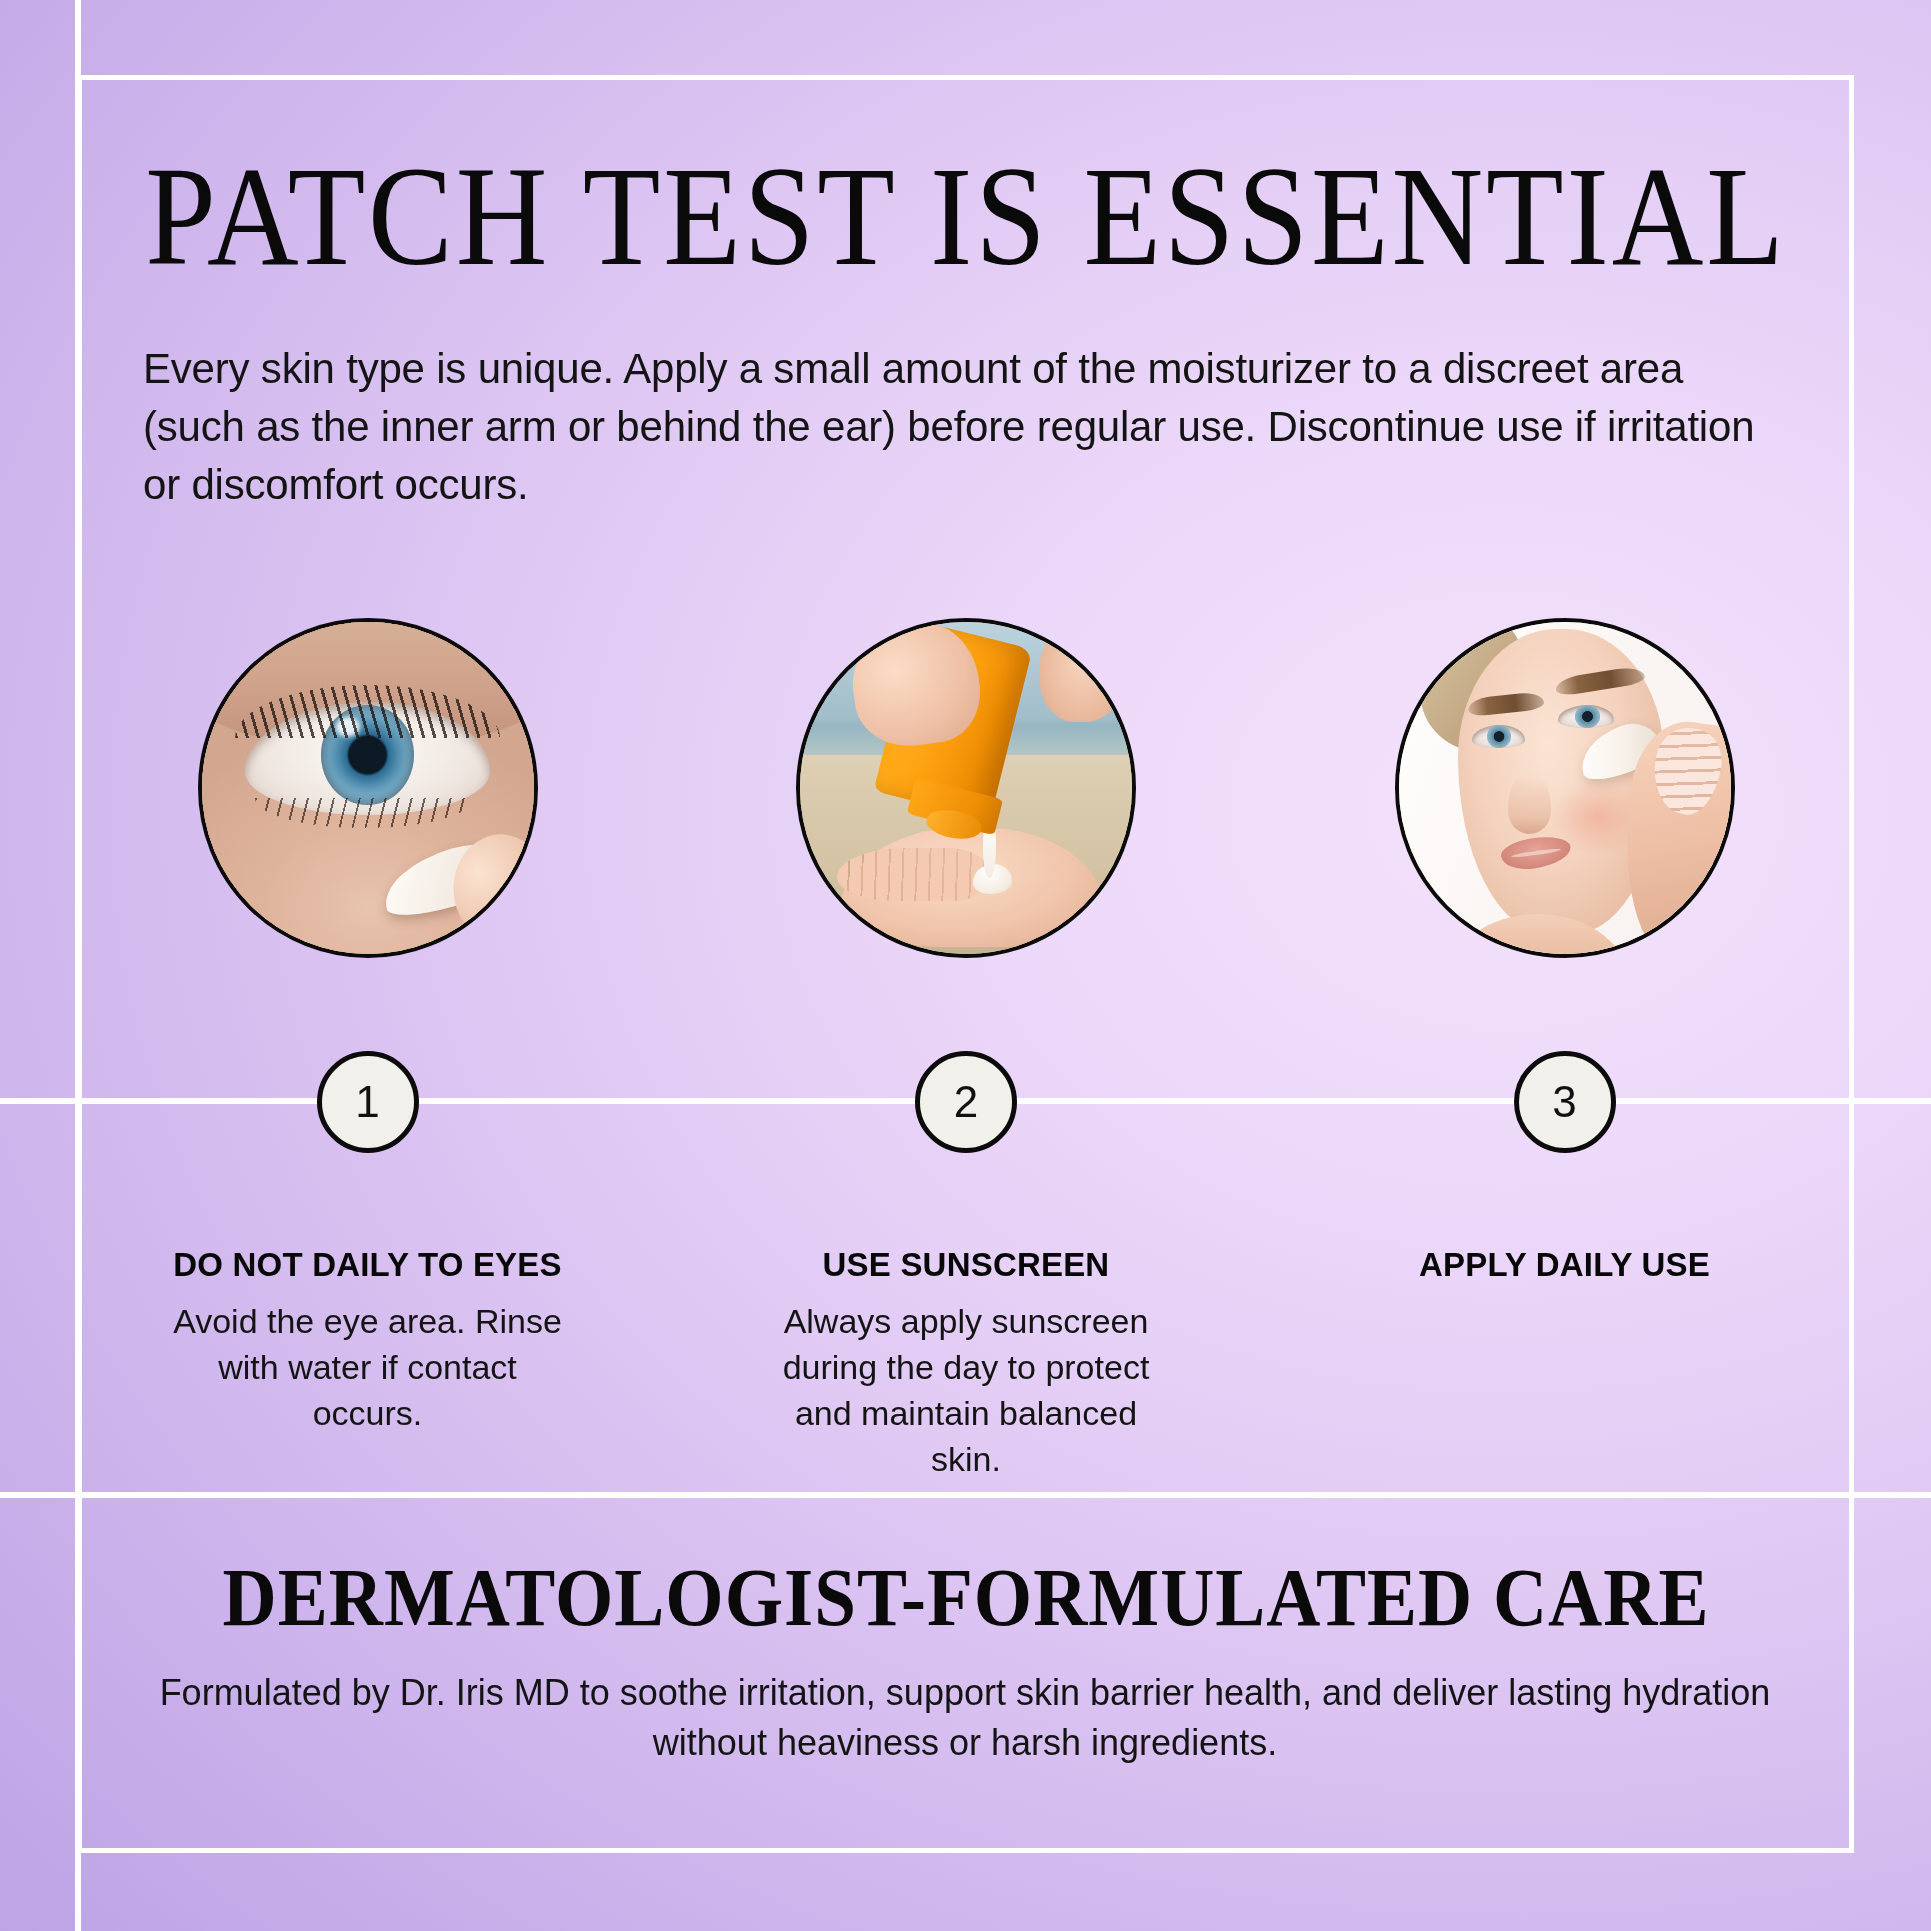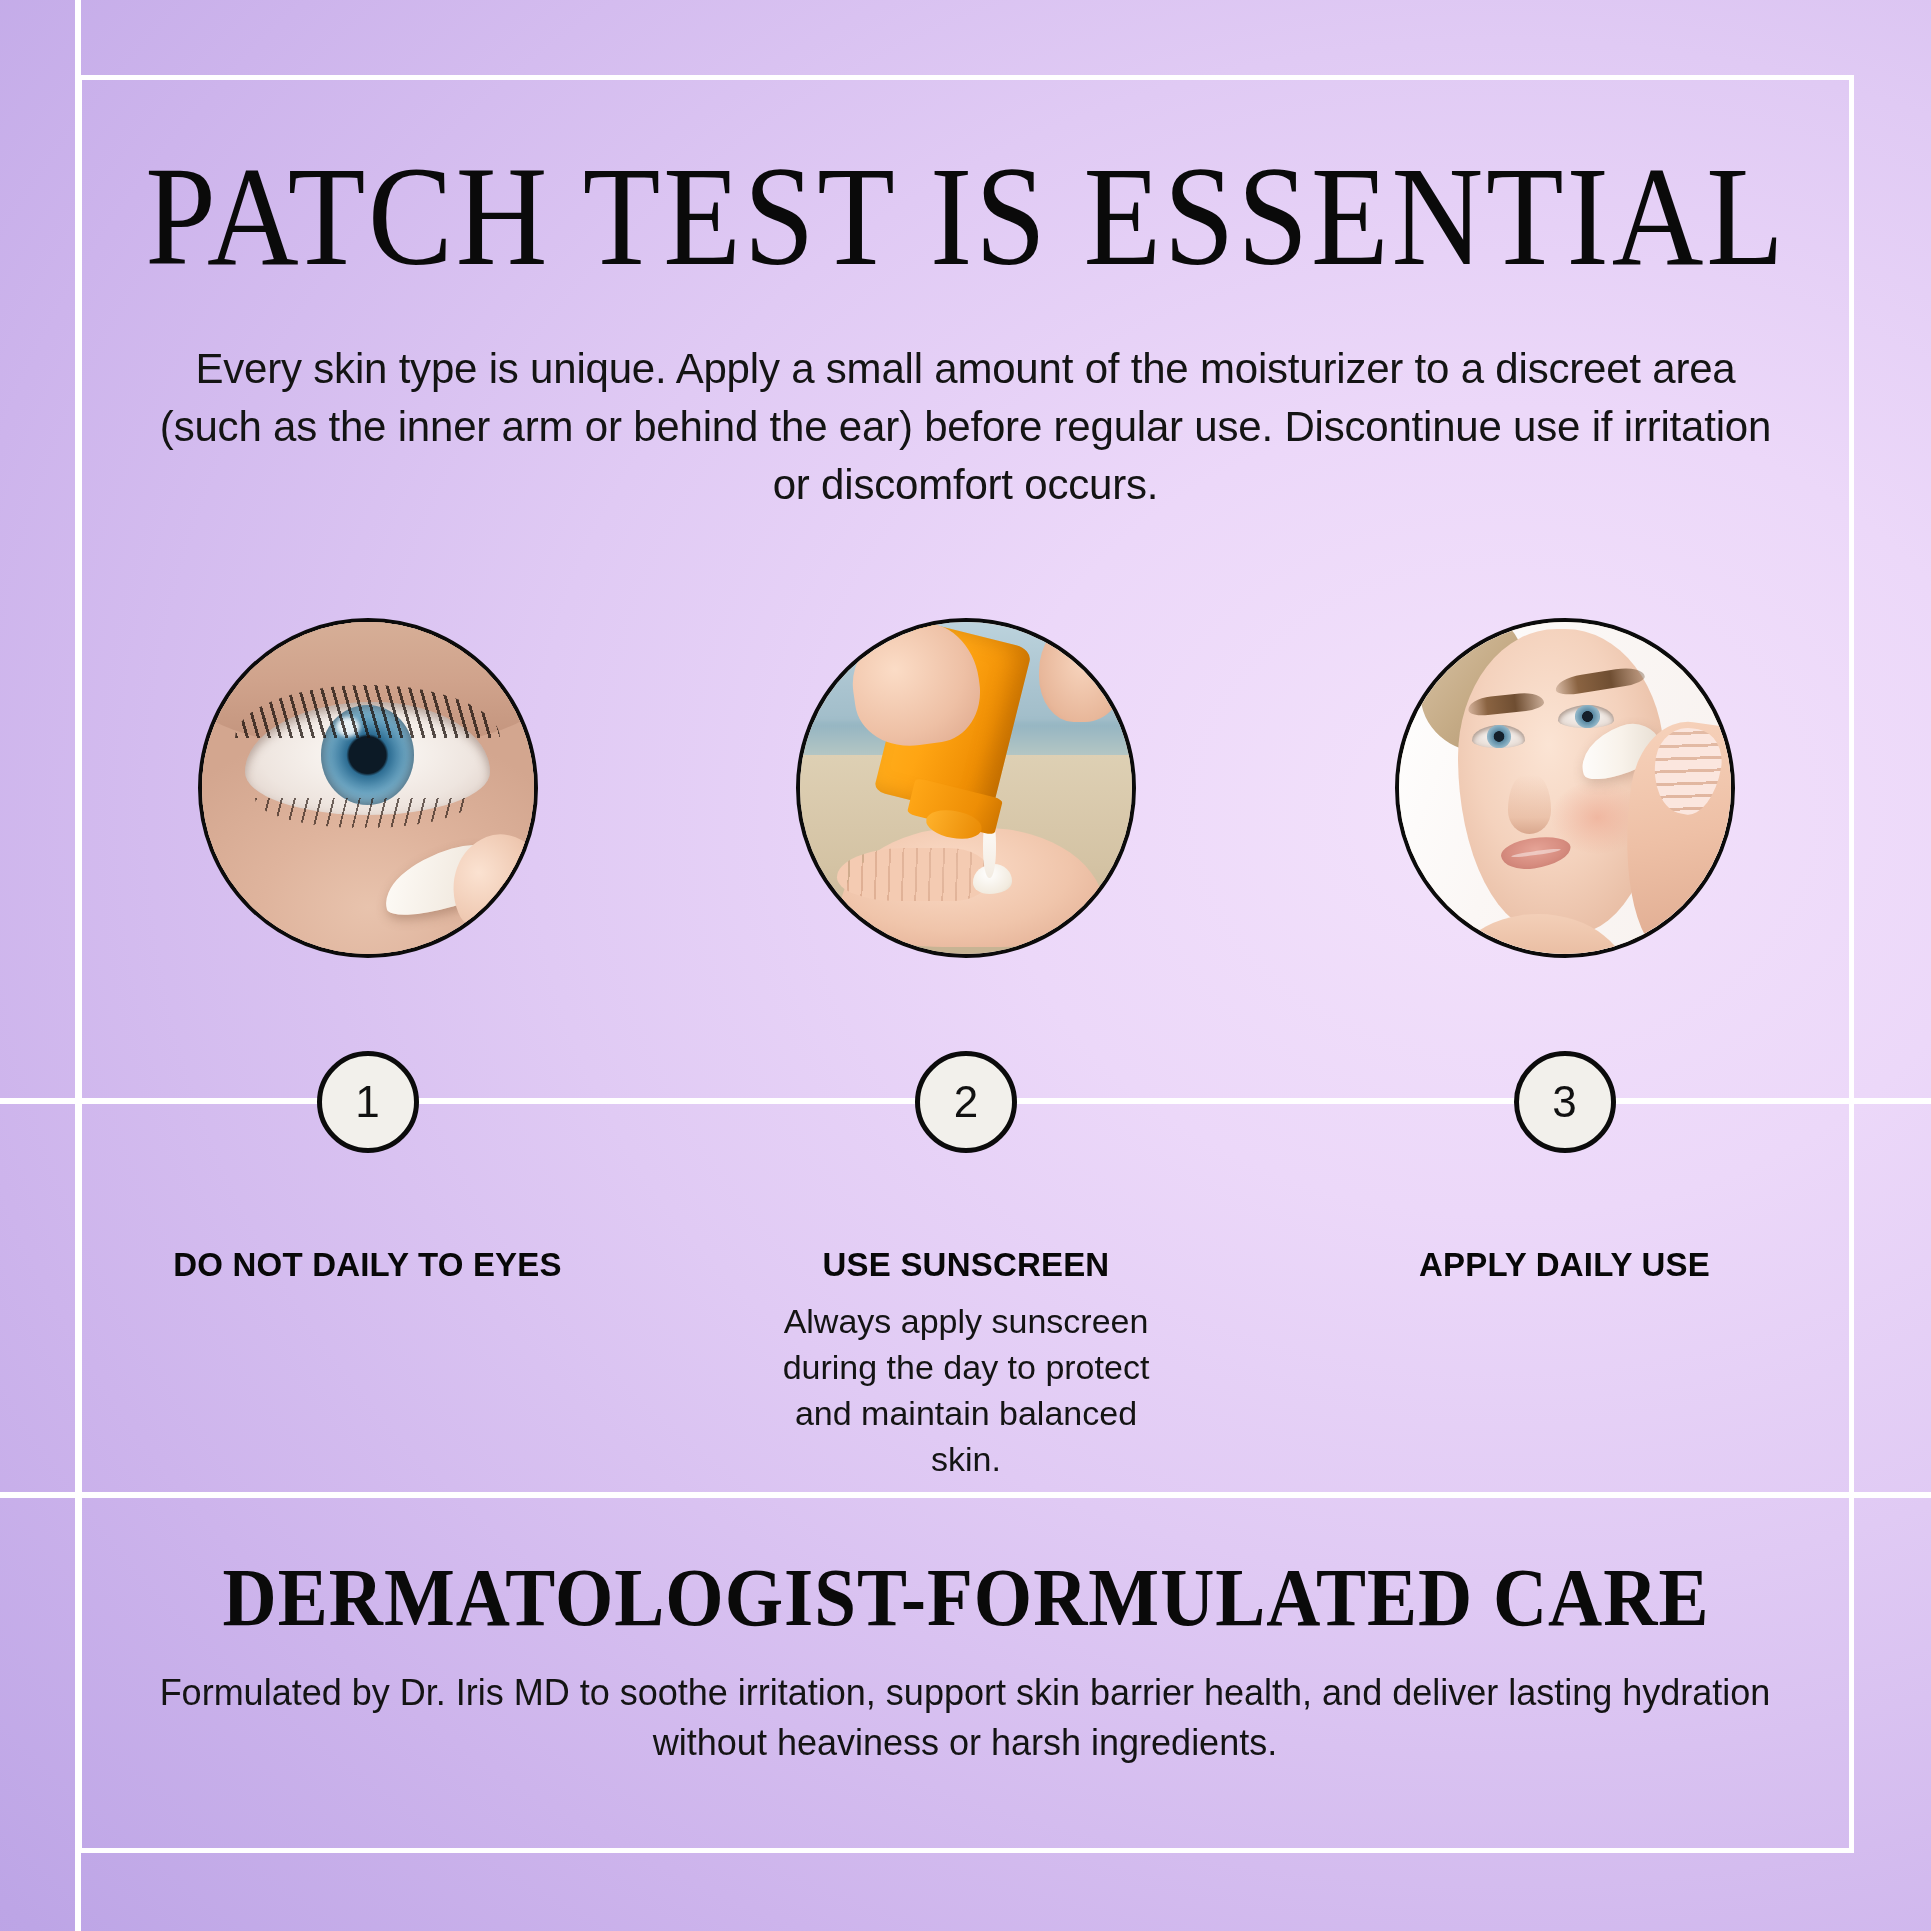--- a/index.html
+++ b/index.html
@@ -65,21 +65,20 @@
     transform: scaleY(1.12);
     transform-origin: center top;
     white-space: nowrap;
   }
 
   .intro {
     position: absolute;
     left: 143px;
     top: 340px;
     width: 1645px;
-    text-align: center;
     font-size: 42px;
     line-height: 1.38;
     color: #141414;
     letter-spacing: -0.2px;
   }
 
   
   .columns {
     position: absolute;
     left: 97px;
@@ -429,20 +428,21 @@
           <div class="eye-lashes"></div>
           <div class="eye-lashes-low"></div>
           <div class="eye-cream"></div>
           <div class="eye-finger"></div>
         </div>
       </div>
       <div class="badge">
         <span>1</span>
       </div>
       <div class="card-title">DO NOT DAILY TO EYES</div>
+      <div class="card-body">Avoid the eye area. Rinse with water if contact occurs.</div>
     </div>
 
     <div class="col">
       <div class="photo">
         <div class="scene">
           <div class="beach-sky"></div>
           <div class="beach-sea"></div>
           <div class="beach-sand"></div>
           <div class="sun-palm"></div>
           <div class="sun-fingers"></div>

